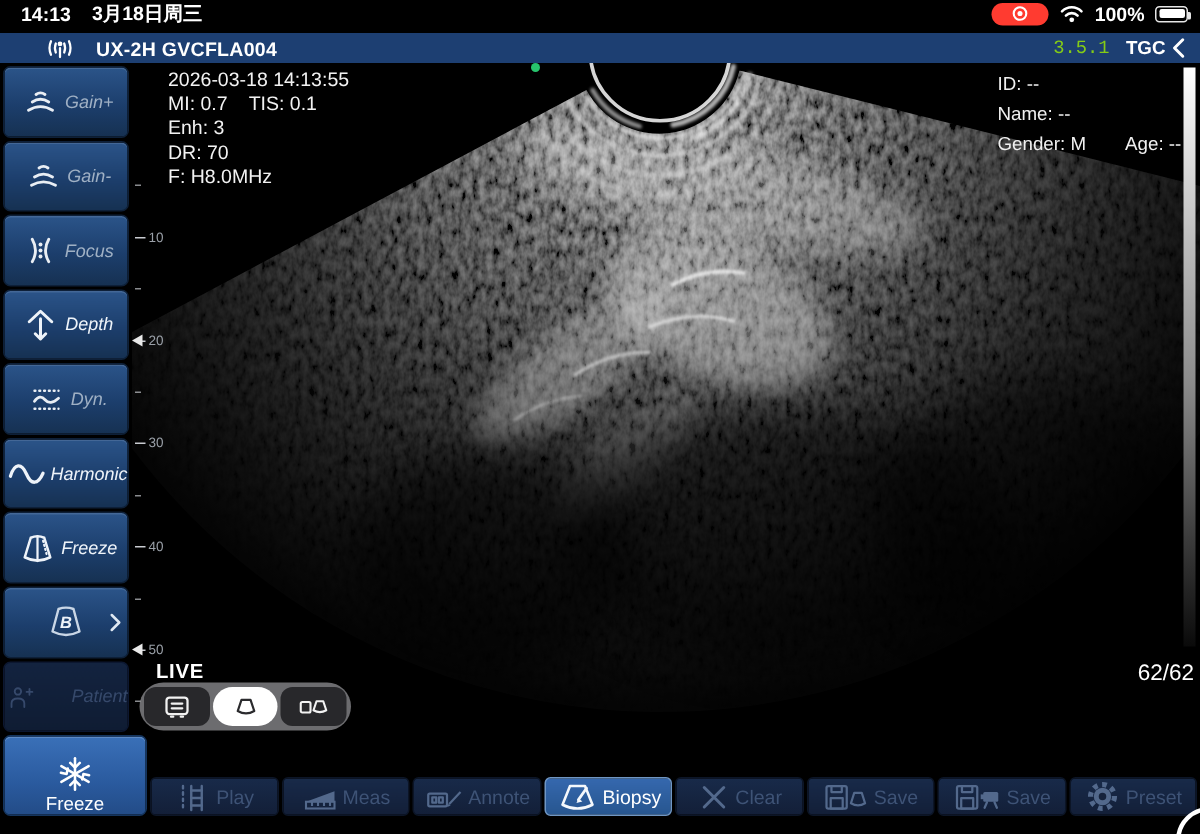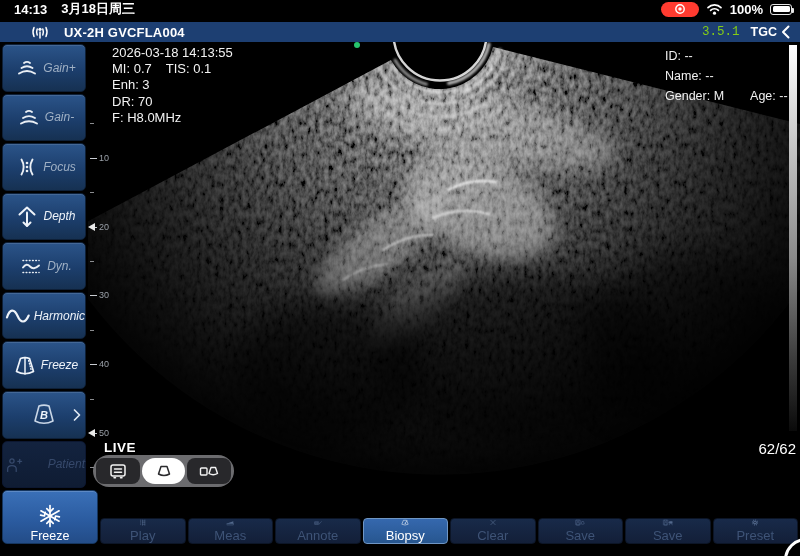--- a/index.html
+++ b/index.html
@@ -64,21 +64,21 @@
   
   .segctl{position:absolute;left:5px;top:413px;width:141px;height:32px;border-radius:16px;background:rgba(138,138,142,.78);display:flex;align-items:center;gap:2px;padding:3px;}
   .seg{flex:1;height:26px;border-radius:8px;background:#28282b;display:flex;align-items:center;justify-content:center;cursor:pointer;}
   .seg.active{background:#fff;border-radius:13px;}
 
   
   .bottombar{height:54px;display:flex;gap:2px;padding:0 2px;}
   .freeze-btn{width:96px;display:flex;flex-direction:column;align-items:center;justify-content:flex-end;gap:1px;
         background:linear-gradient(180deg,#3a70b8,#2a5a9e 60%,#234c87);border:1px solid #15355e;border-radius:5px;
         color:#fff;font-size:12.5px;cursor:pointer;box-shadow:inset 0 1px 0 rgba(255,255,255,.18);}
-  .tbtn{flex:1;display:flex;flex-direction:column;align-items:center;justify-content:center;gap:2px;
+  .tbtn{flex:1;display:flex;flex-direction:row;align-items:center;justify-content:center;gap:2px;
         background:linear-gradient(180deg,#182a49,#131f38);border:1px solid #0c1526;border-radius:4px;
         color:#3e5376;font-size:13px;cursor:pointer;margin-top:28px;}
   .tbtn.active{background:linear-gradient(180deg,#3568ae,#27568f);border:1px solid #6f96c4;color:#fff;}
   .bottomstrip{height:12px;background:#000;}
 
   
   .corner-arc{position:absolute;left:784px;top:538px;width:44px;height:44px;border:3px solid #fff;border-radius:50%;background:transparent;}
 
   svg{display:block;}
 </style>

